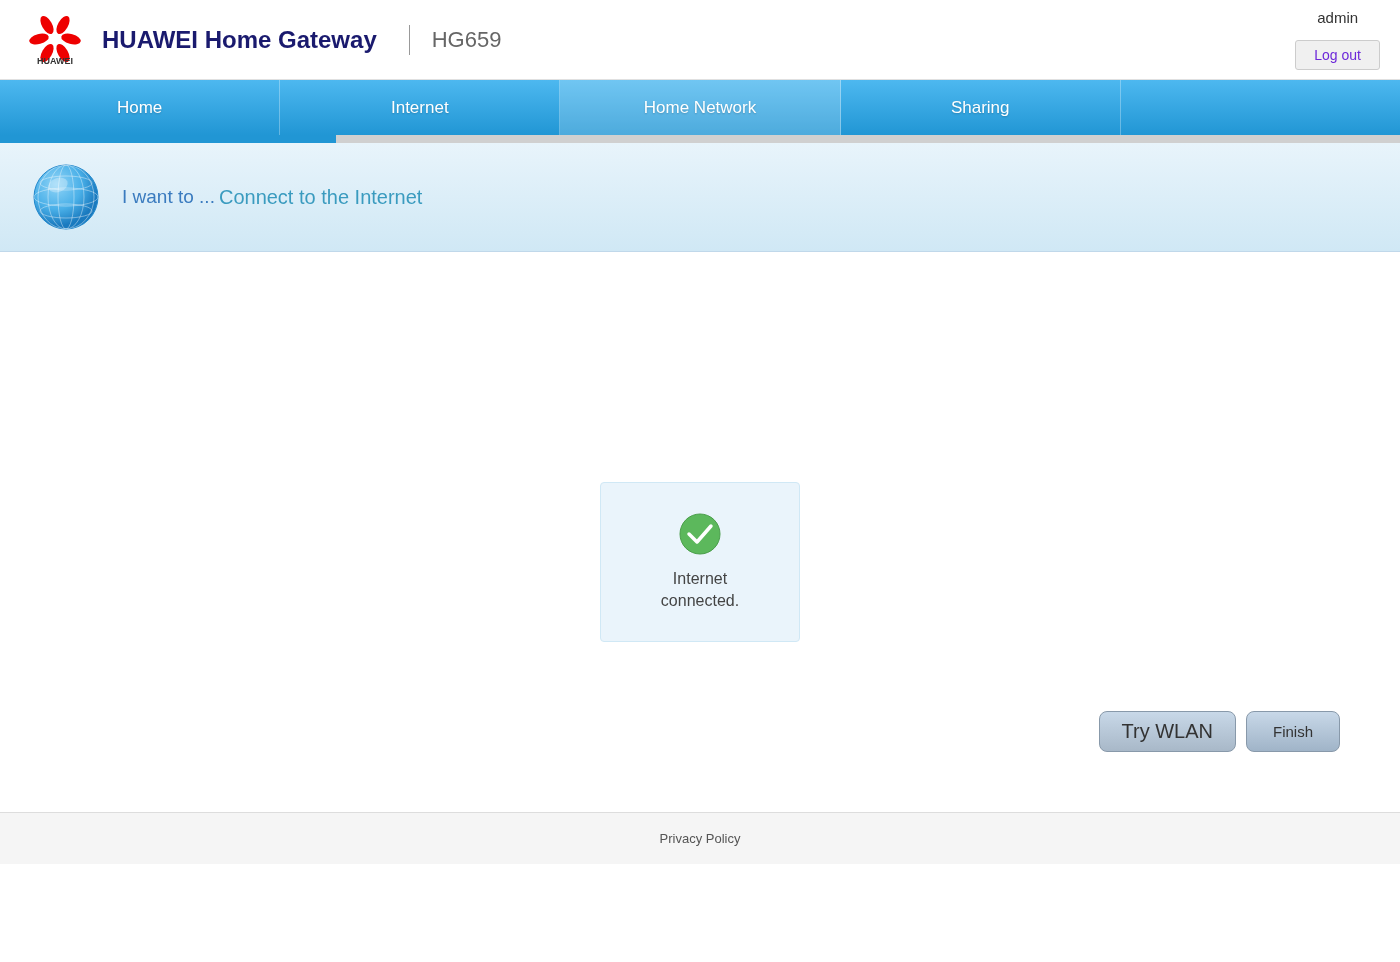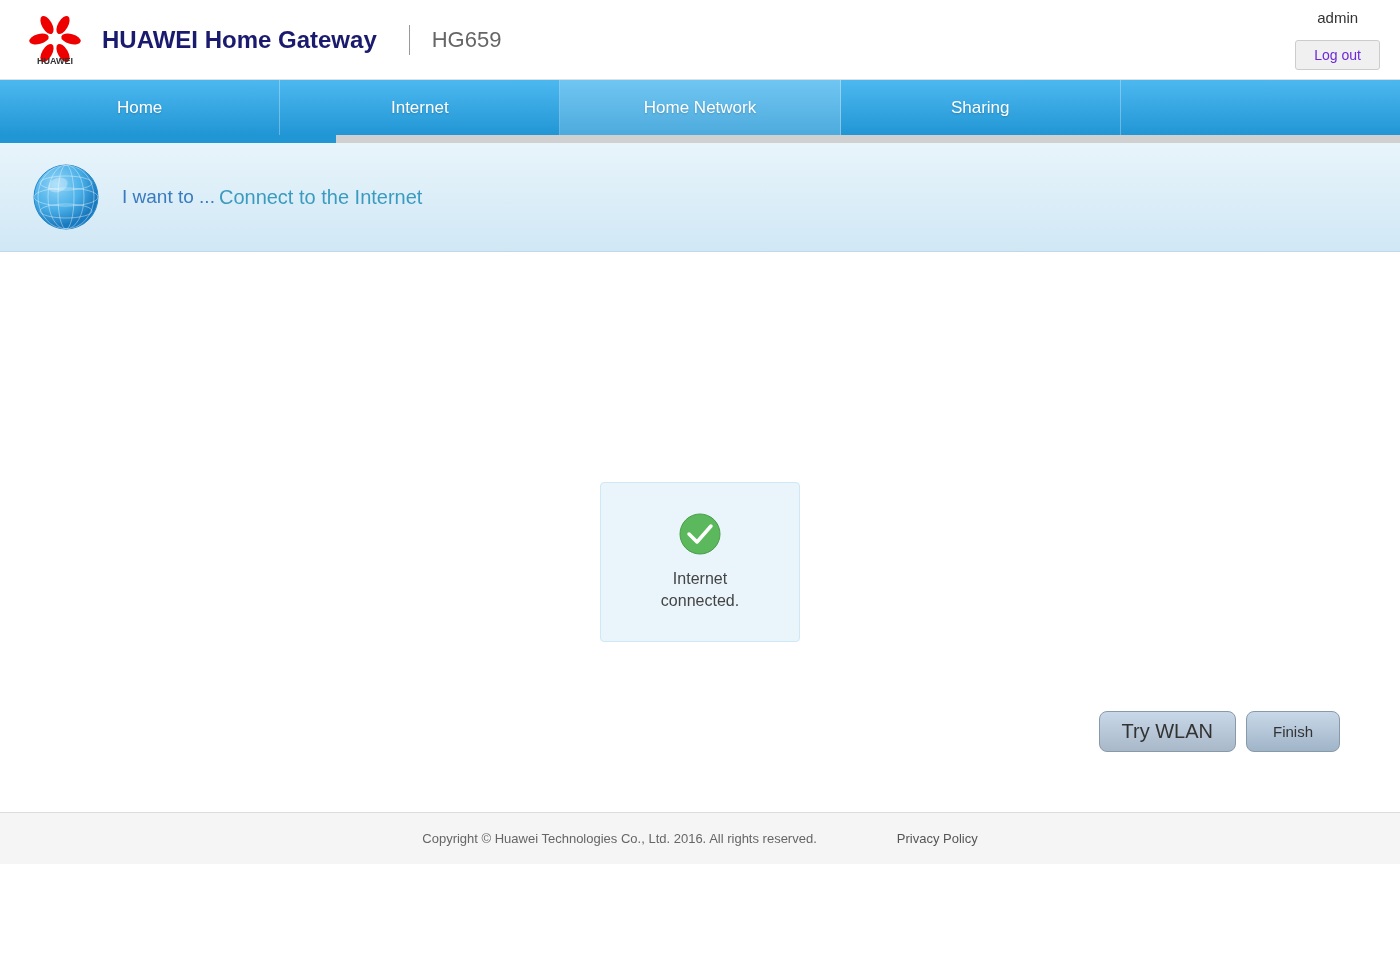--- a/index.html
+++ b/index.html
@@ -318,15 +318,14 @@
   </div>
 
   <div class="action-buttons">
     <button class="btn-secondary">Try WLAN</button>
     <button class="btn-primary">Finish</button>
   </div>
 
 </div>
 
 <div class="footer">
-  <span>Copyright © Huawei Technologies Co., Ltd. 2016. All rights reserved.</span>
   <a class="footer-link">Privacy Policy</a>
 </div>
 
 </body></html>

